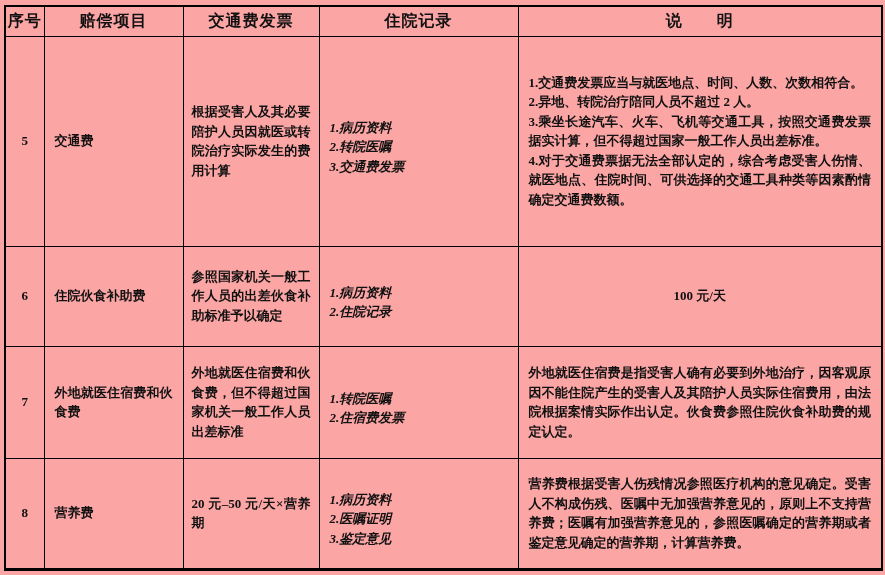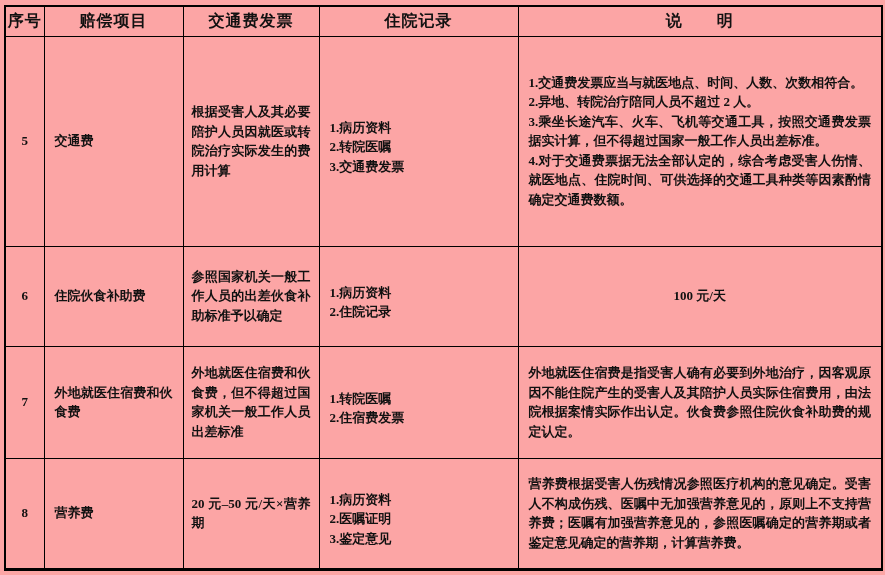--- a/index.html
+++ b/index.html
@@ -66,20 +66,21 @@
     margin-left: 40px;
   }
   td.method-cell {
     padding: 14px 8px;
     text-align: justify;
     text-justify: inter-character;
   }
   td.evid-cell {
     padding: 14px 4px 2px 10px;
     white-space: pre-line;
+    font-style: italic;
   }
   td.note-cell {
     padding: 2px 10px;
     text-align: justify;
     text-justify: inter-character;
     white-space: pre-line;
   }
   td.note-cell.center {
     text-align: center;
     white-space: normal;

